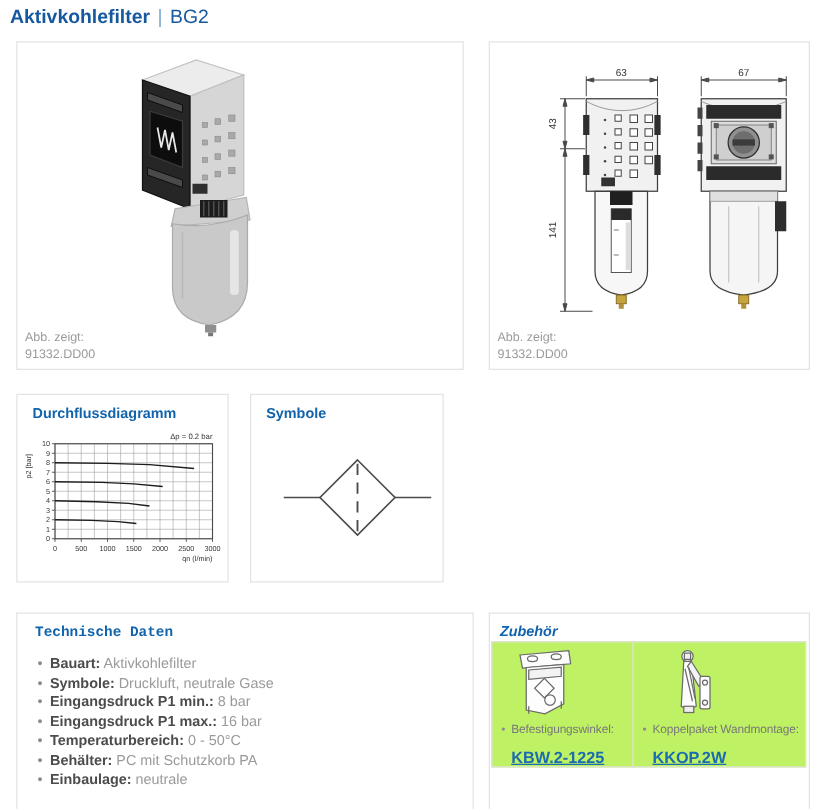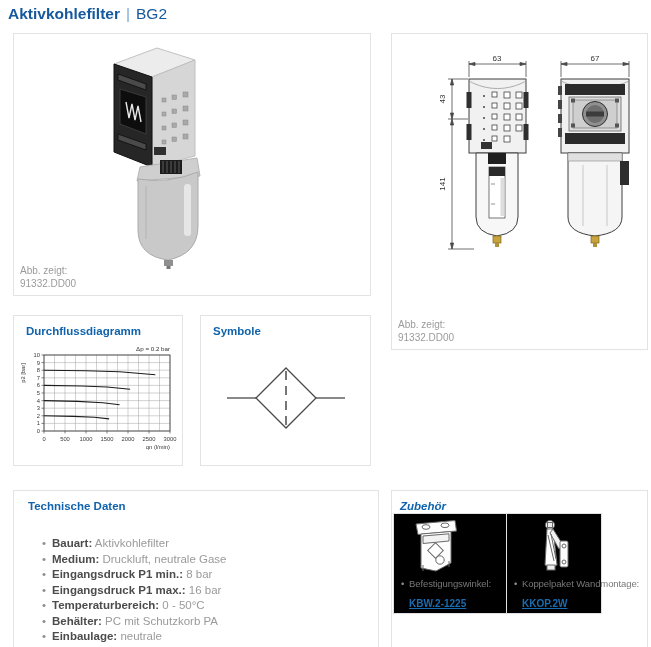--- a/index.html
+++ b/index.html
@@ -7,52 +7,52 @@
        font-family:"Liberation Sans",sans-serif;-webkit-font-smoothing:antialiased;}
   .page{position:absolute;inset:0;}
 
   .title{position:absolute;left:8px;top:5px;font-size:15.5px;color:#15589e;letter-spacing:0;text-align:right;}
   .title .main{font-weight:bold;}
   .title .sep{color:#7aa7d3;font-weight:400;padding:0 6px;}
   .title .variant{font-weight:400;}
 
   .panel{position:absolute;background:#fff;border:1px solid #e3e3e3;box-sizing:border-box;}
   #p-product{left:13px;top:33px;width:358px;height:263px;}
-  #p-drawing{left:391px;top:33px;width:257px;height:317px;}
+  #p-drawing{left:391px;top:33px;width:257px;height:263px;}
   #p-flow{left:13px;top:315px;width:170px;height:151px;padding-left:32px;}
-  #p-symbols{left:200px;top:315px;width:171px;height:151px;}
+  #p-symbols{left:200px;top:315px;width:155px;height:151px;}
   #p-tech{left:13px;top:490px;width:366px;height:158px;border-bottom:none;}
   #p-acc{left:391px;top:490px;width:257px;height:158px;border-bottom:none;}
 
   .h{position:absolute;left:12px;top:9px;color:#1063ac;font-weight:bold;font-size:11.5px;}
-  #p-tech .h{left:14px;}
+  #p-tech .h{left:14px;font-family:Liberation Mono, monospace;}
   #p-acc .h{left:8px;font-style:italic;}
 
   .caption{position:absolute;left:6px;bottom:5px;font-size:10px;line-height:12.5px;color:#9b9b9b;}
 
   .fig{position:absolute;left:0;top:0;}
 
   .chart-wrap{position:absolute;left:4px;top:27px;}
 
   .sym-svg{position:absolute;left:2px;top:18px;}
 
-  .tech-list{position:absolute;left:16px;top:33px;margin:12px;padding:0;list-style:none;}
+  .tech-list{position:absolute;left:16px;top:33px;margin:0;padding:0;list-style:none;}
   .tech-list li{font-size:11.5px;line-height:15.5px;color:#9a9a9a;padding-left:10px;position:relative;white-space:nowrap;}
   .tech-list li::before{content:"\2022";position:absolute;left:0;color:#8c8c8c;}
   .tech-list .lbl{font-weight:bold;color:#4c4c4c;}
 
-  .acc-card{position:absolute;top:22px;height:101px;border:1px solid #e0e0e0;box-sizing:border-box;background:#000000;}
+  .acc-card{position:absolute;top:22px;height:101px;border:1px solid #e0e0e0;box-sizing:border-box;background:#bef264;}
   #acc1{left:1px;width:114px;}
-  #acc2{left:114px;width:96px;}
+  #acc2{left:114px;width:139px;}
   .acc-icon{position:absolute;top:5px;left:20px;}
   #acc2 .acc-icon{left:26px;}
   .acc-label{position:absolute;left:7px;top:64px;font-size:9.5px;letter-spacing:-0.1px;
              color:#787878;white-space:nowrap;padding-left:8px;}
   .acc-label::before{content:"\2022";position:absolute;left:0;color:#8c8c8c;}
-  .acc-link{position:absolute;left:15px;top:84px;font-size:10px;font-weight:bold;
+  .acc-link{position:absolute;left:15px;top:84px;font-size:13px;font-weight:bold;
             color:#1a6cb0;text-decoration:underline;cursor:pointer;}
 </style>
 </head>
 <body>
 
 <div class="page">
 
   <div class="title">
     <span class="main">Aktivkohlefilter</span><span class="sep">|</span><span class="variant">BG2</span>
   </div>
@@ -304,21 +304,21 @@
         <polygon points="83,34 113,64 83,94 53,64"></polygon>
         <line x1="83" y1="37" x2="83" y2="91" stroke-dasharray="9 6" stroke-width="1.5"></line>
       </g>
     </svg>
   </div>
 
   <div class="panel" id="p-tech">
     <div class="h">Technische Daten</div>
     <ul class="tech-list">
       <li><span class="lbl">Bauart:</span> <span>Aktivkohlefilter</span></li>
-      <li><span class="lbl">Medium:</span> <span>Druckluft, neutrale Gase</span></li>
+      <li><span class="lbl">Symbole:</span> <span>Druckluft, neutrale Gase</span></li>
       <li><span class="lbl">Eingangsdruck P1 min.:</span> <span>8 bar</span></li>
       <li><span class="lbl">Eingangsdruck P1 max.:</span> <span>16 bar</span></li>
       <li><span class="lbl">Temperaturbereich:</span> <span>0 - 50°C</span></li>
       <li><span class="lbl">Behälter:</span> <span>PC mit Schutzkorb PA</span></li>
       <li><span class="lbl">Einbaulage:</span> <span>neutrale</span></li>
     </ul>
   </div>
 
   <div class="panel" id="p-acc">
     <div class="h">Zubehör</div>

